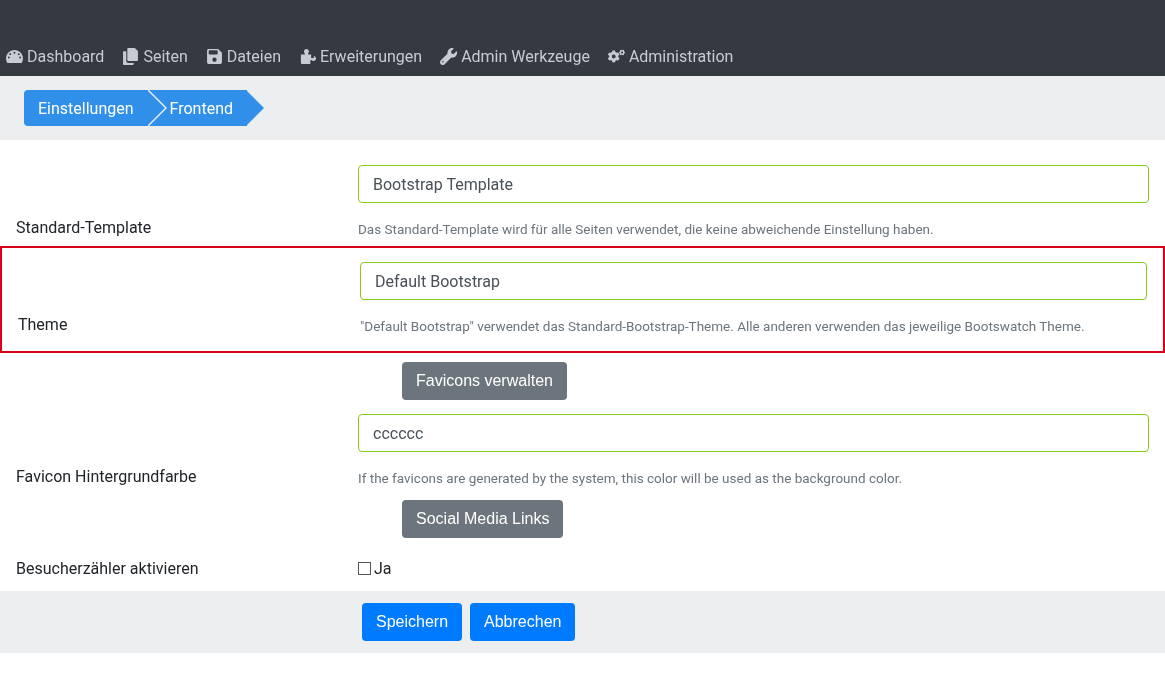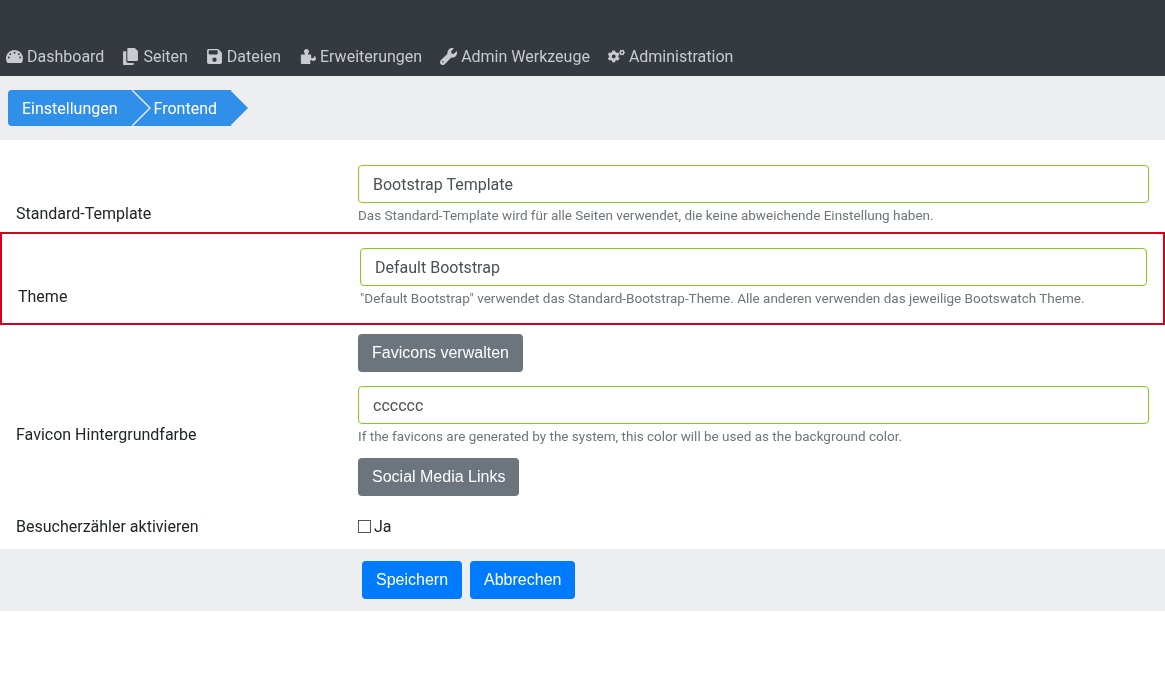--- a/index.html
+++ b/index.html
@@ -28,21 +28,21 @@
     color: #c8cbcf;
     font-size: 16px;
     cursor: pointer;
     text-align: right;
   }
   .nav-item svg { width: 17px; height: 17px; fill: #c8cbcf; }
 
   
   .subhead {
     background: #eceeef;
-    padding: 14px 8px;
+    padding: 14px 24px;
   }
   .crumbbar { display: flex; height: 36px; }
   .crumb {
     position: relative;
     background: #3090e9;
     color: #fff;
     display: flex;
     align-items: center;
     padding: 0 14px 0 22px;
     font-size: 16px;
@@ -98,42 +98,42 @@
     padding: 0 14px;
     font-size: 16px;
     color: #495057;
     background: #fff;
     display: flex;
     align-items: center;
   }
   .help {
     font-size: 13.5px;
     color: #6c757d;
-    margin-top: 4px;
+    margin-top: 18px;
   }
   .help.link { color: #3090e9; cursor: pointer; text-decoration: none; }
 
   .highlight-box {
     border: 2px solid #d9001b;
     padding: 7px 0 10px 0;
     margin: 2px 0;
   }
 
   .btn {
     display: inline-flex;
     align-items: center;
     height: 38px;
     padding: 0 14px;
     border-radius: 4px;
     font-size: 16px;
     color: #fff;
     border: none;
     cursor: pointer;
   }
-  .btn-secondary { background: #6c757d; }
+  .btn-secondary { background: #6c757d; margin-left: 44px; }
   .btn-primary { background: #007bff; }
 
   .check-row {
     display: flex;
     align-items: center;
     gap: 3px;
     padding-top: 4px;
     font-size: 16px;
   }
   .checkbox {

